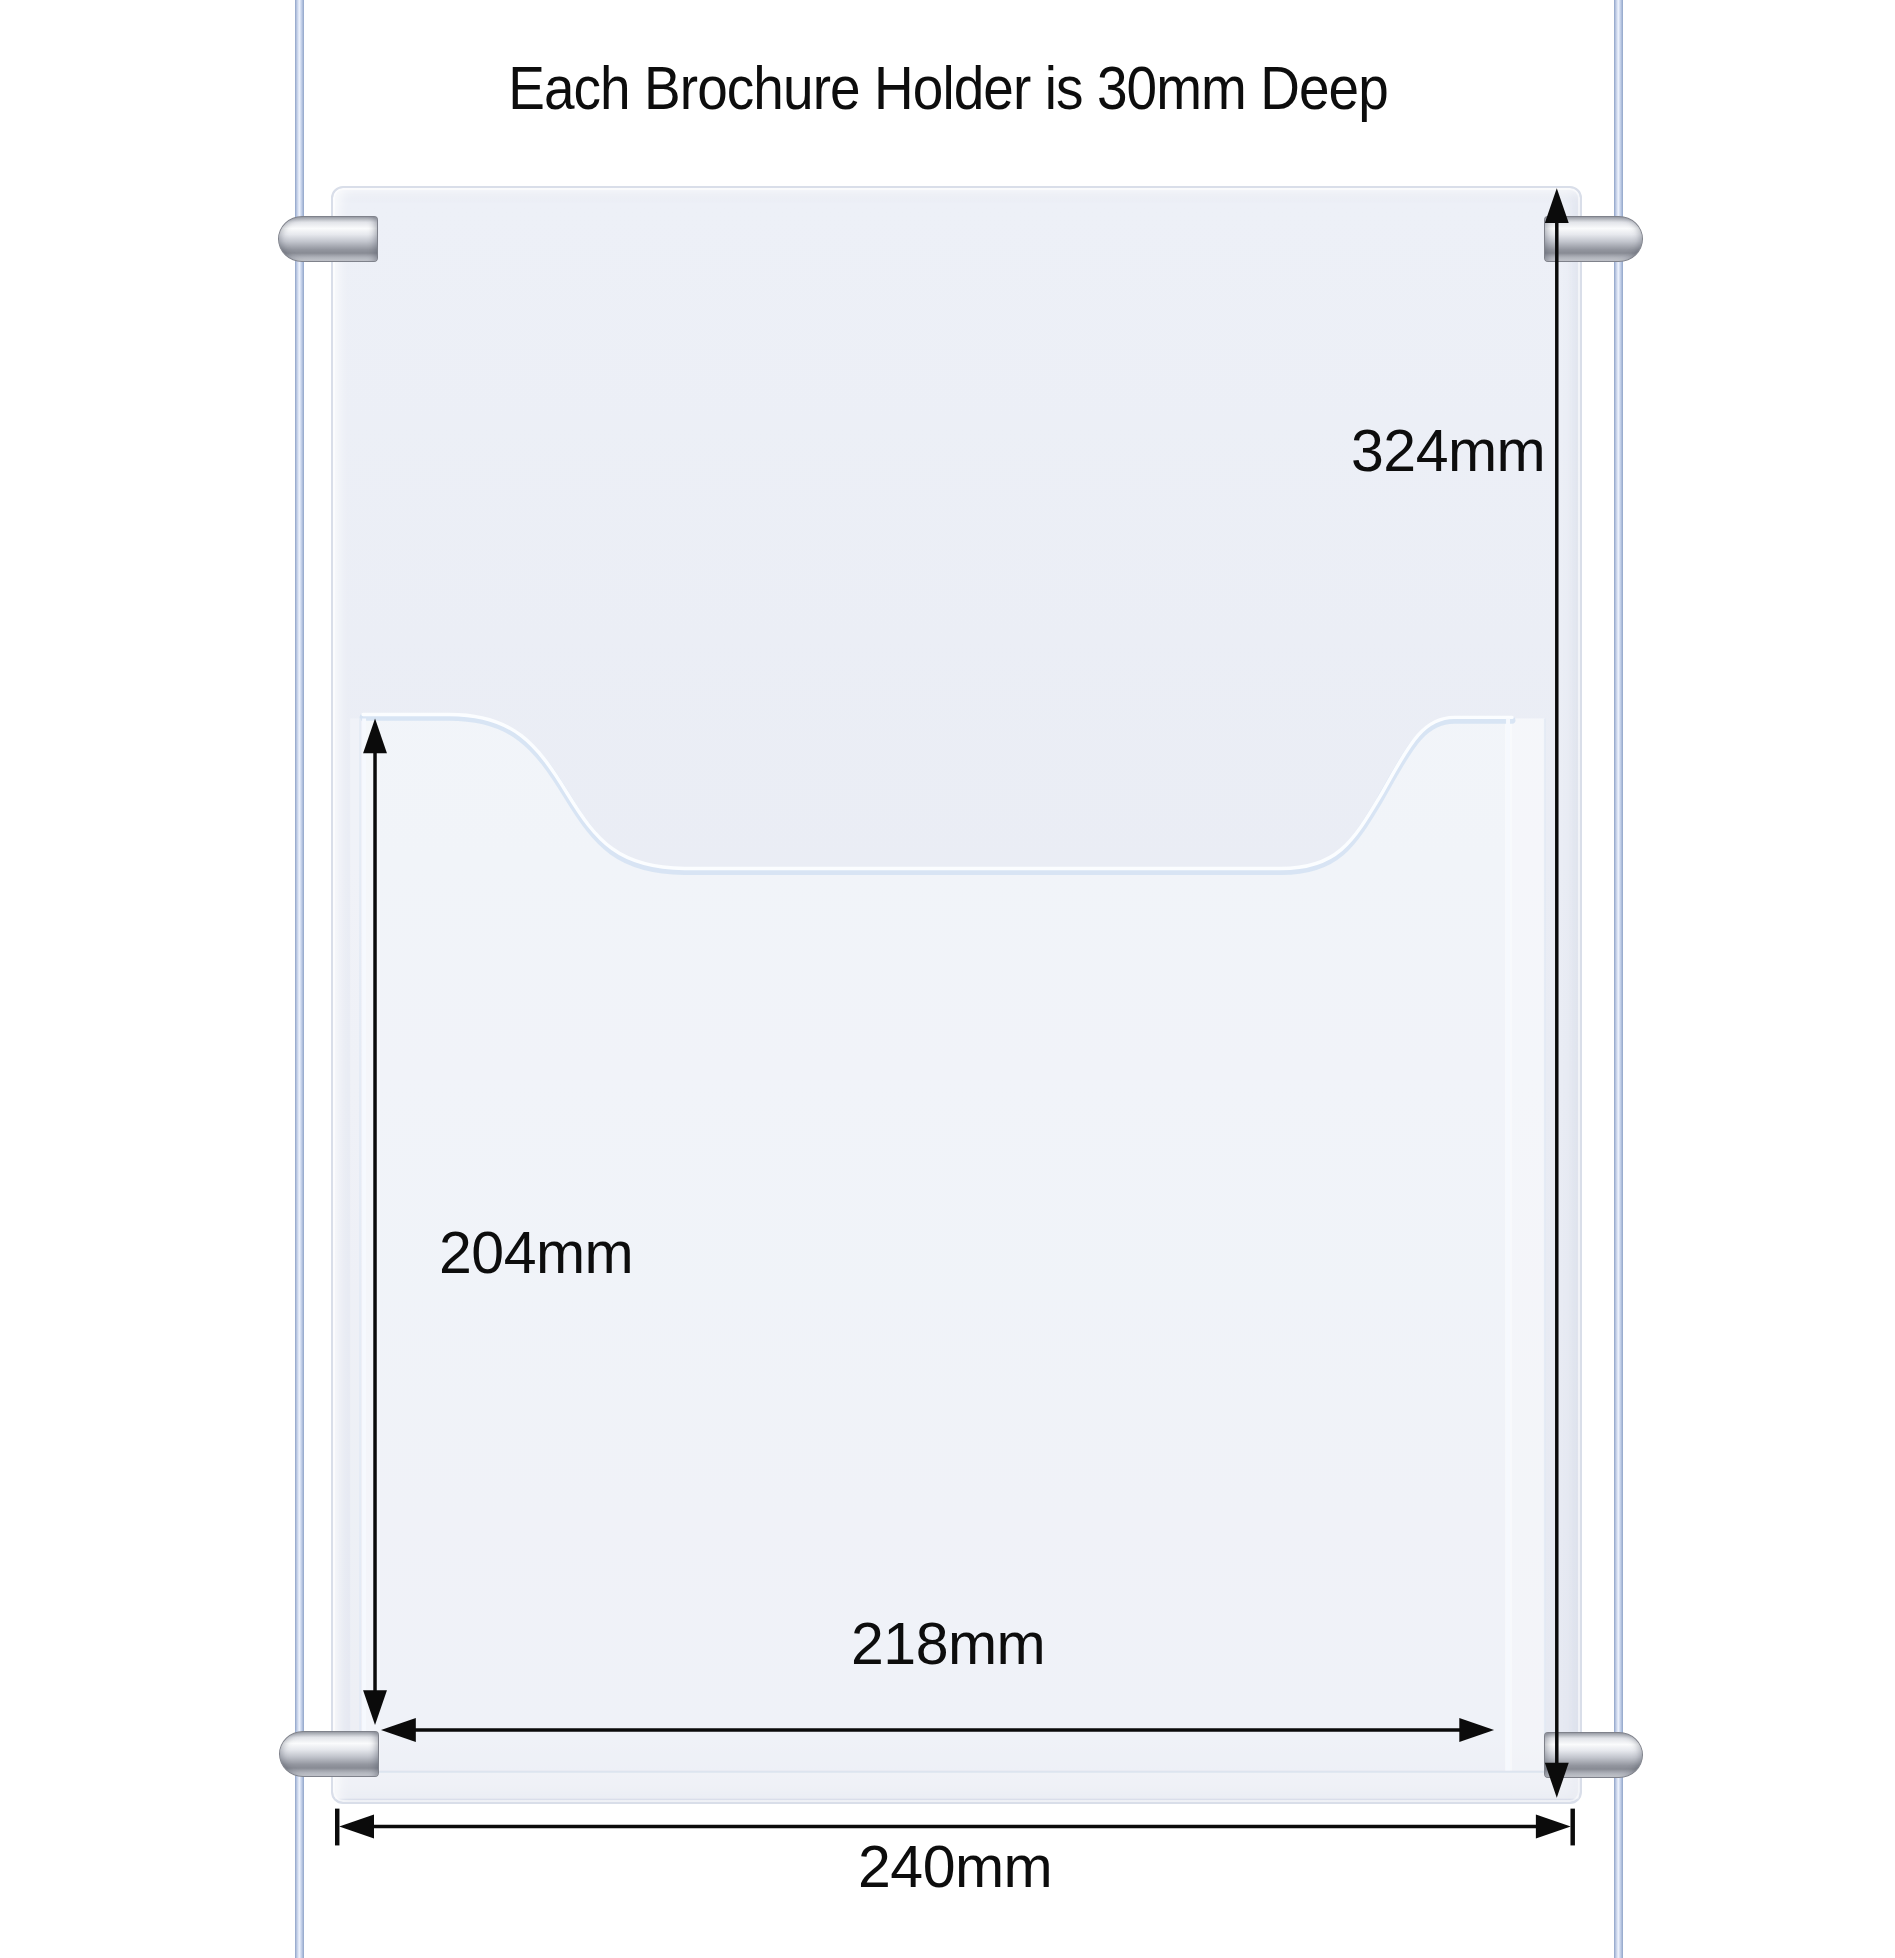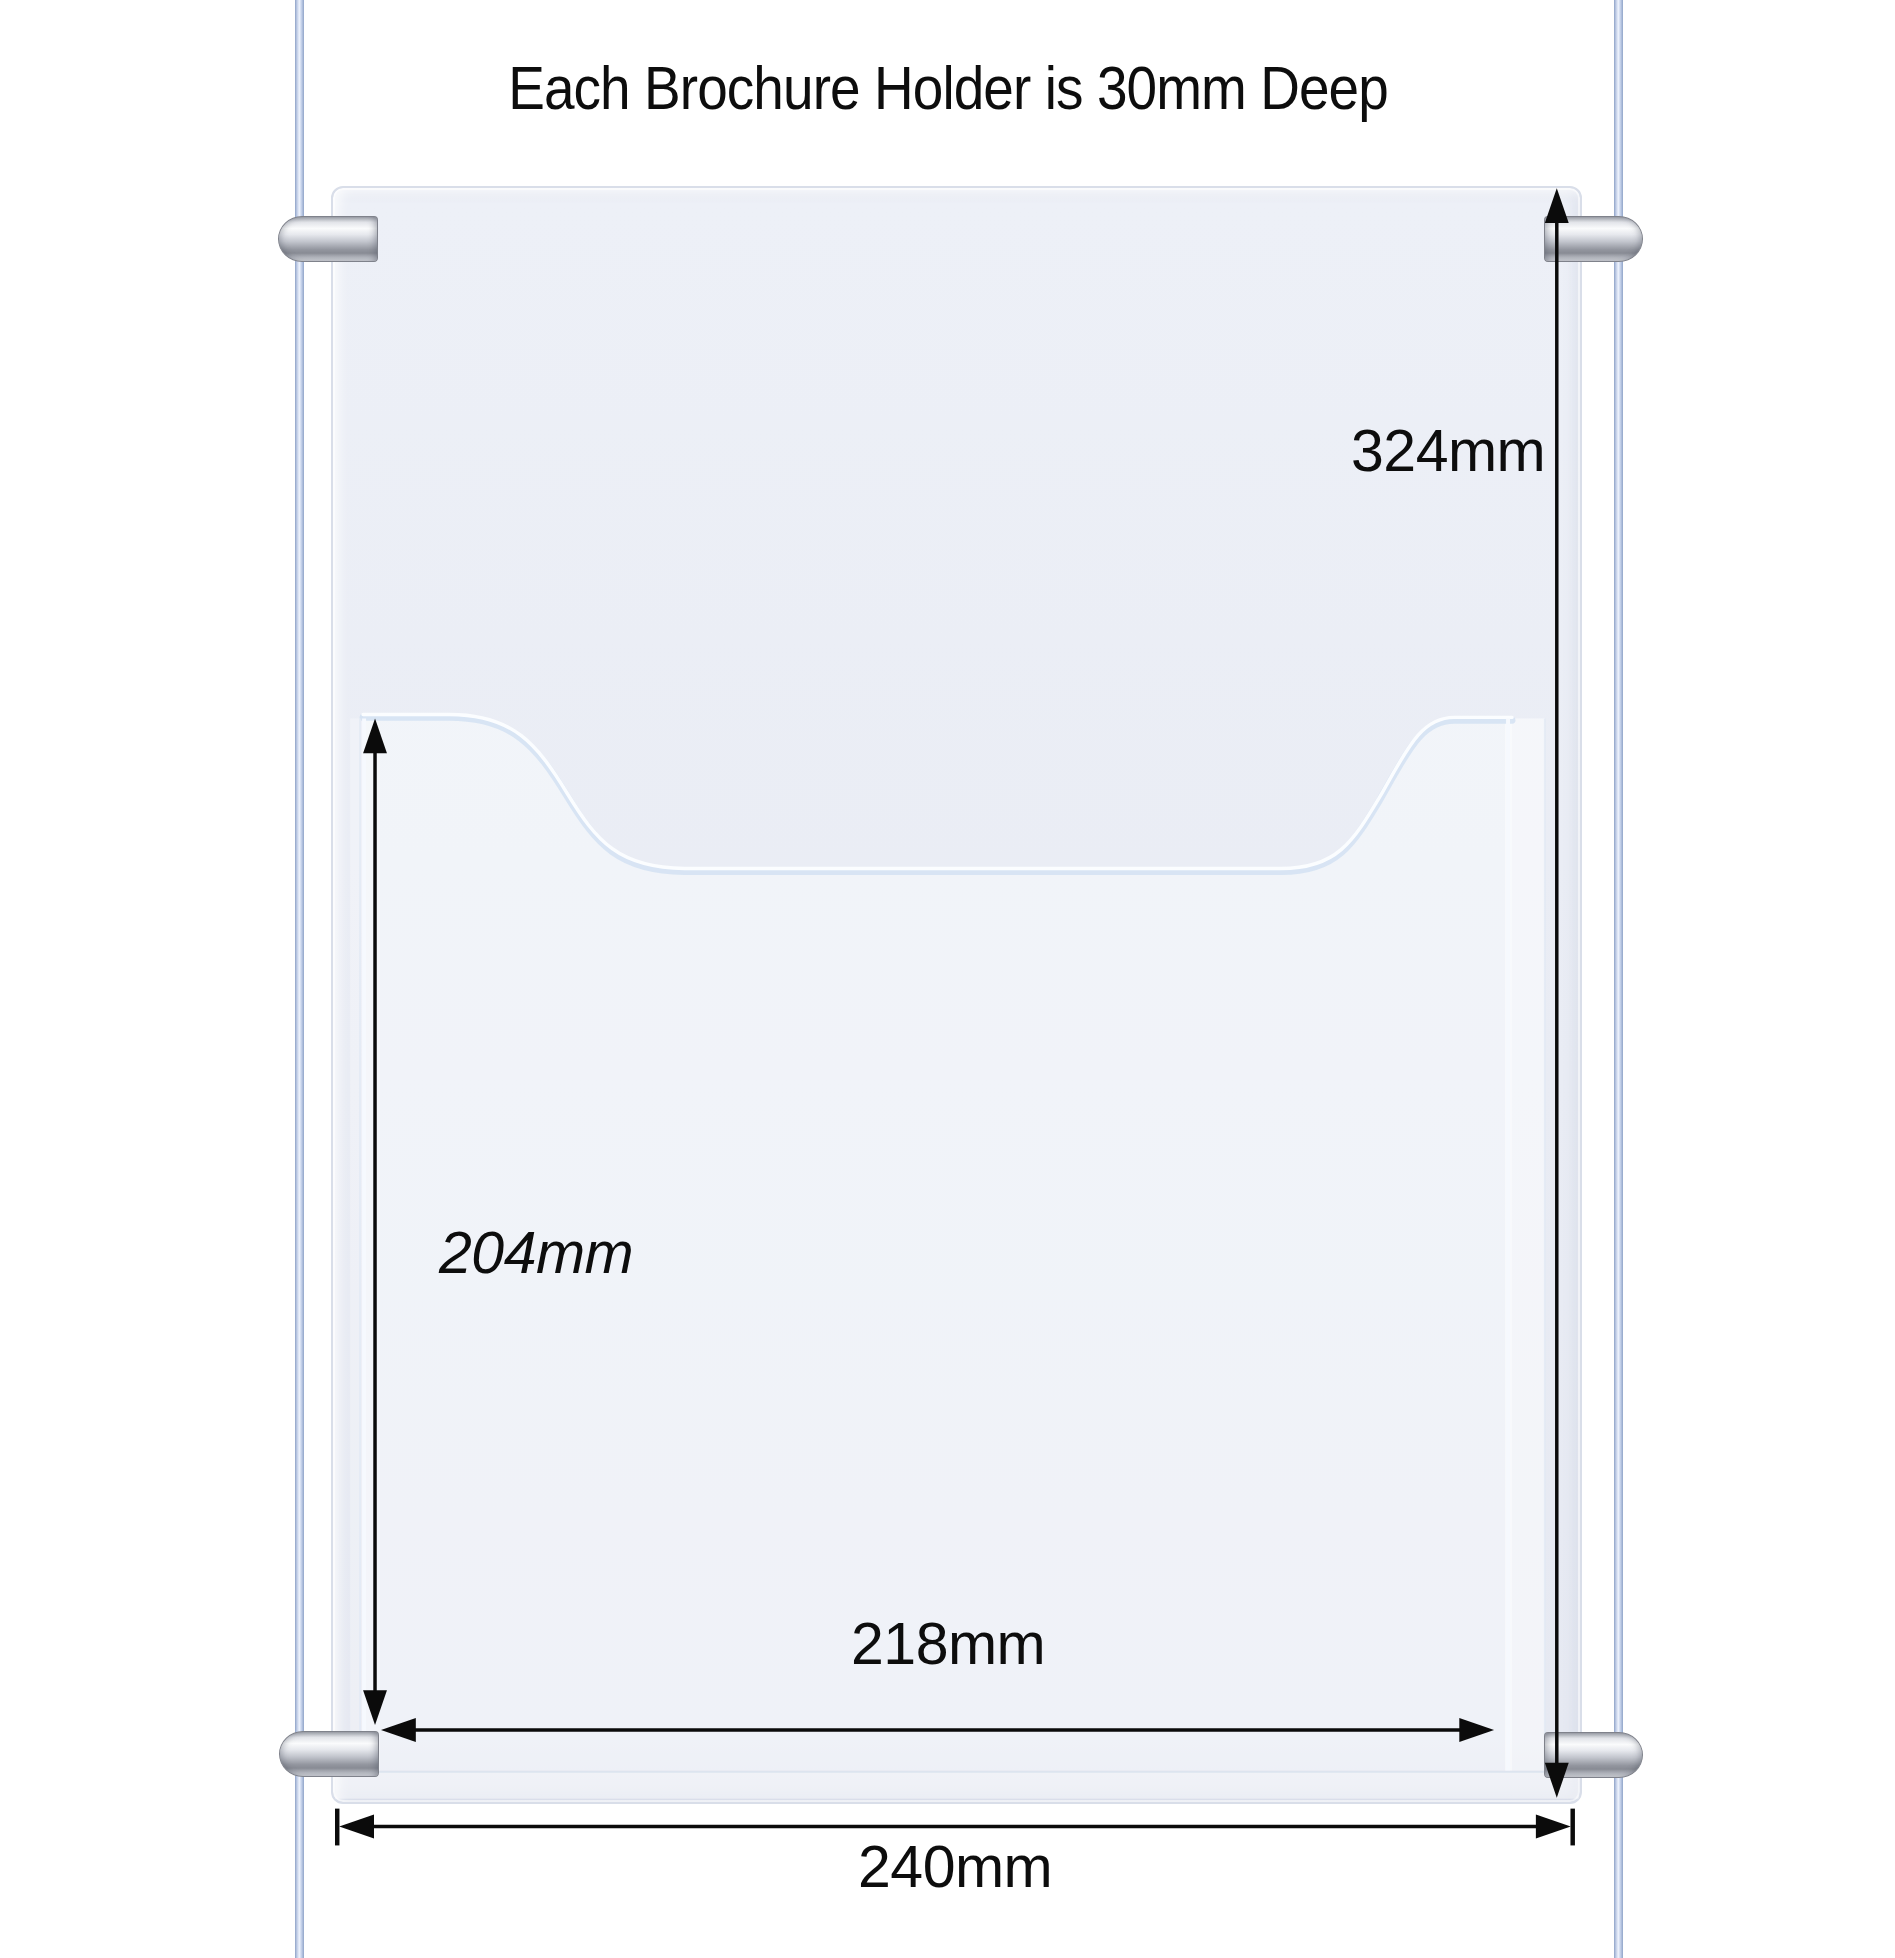--- a/index.html
+++ b/index.html
@@ -81,21 +81,21 @@
   .label{
     position:absolute;z-index:7;line-height:1;white-space:nowrap;
     color:var(--text,#0d0d0d);
   }
   .title{
     left:50%;top:58px;font-size:61px;letter-spacing:-1px;
     transform:translateX(-50%) scaleX(.9);transform-origin:center;
   }
   .dim-label{font-size:59px;letter-spacing:-0.5px;}
   .lbl-324{left:1331px;top:422px;width:194px;text-align:left;margin-left:20px;}
-  .lbl-204{left:439px;top:1224px;font-style:italic;}
+  .lbl-204{left:439px;top:1224px;}
   .lbl-218{left:851px;top:1615px;text-align:right;}
   .lbl-240{left:858px;top:1838px;}
   .size-label{
     left:1689px;top:1807px;font-size:114px;font-weight:bold;letter-spacing:-3px;
   }
 </style>
 </head>
 <body>
 
 <div class="canvas">

